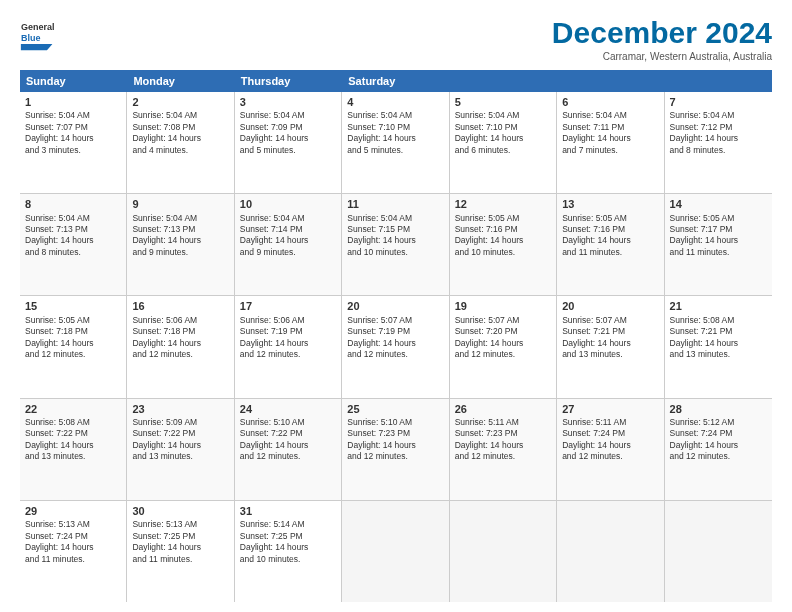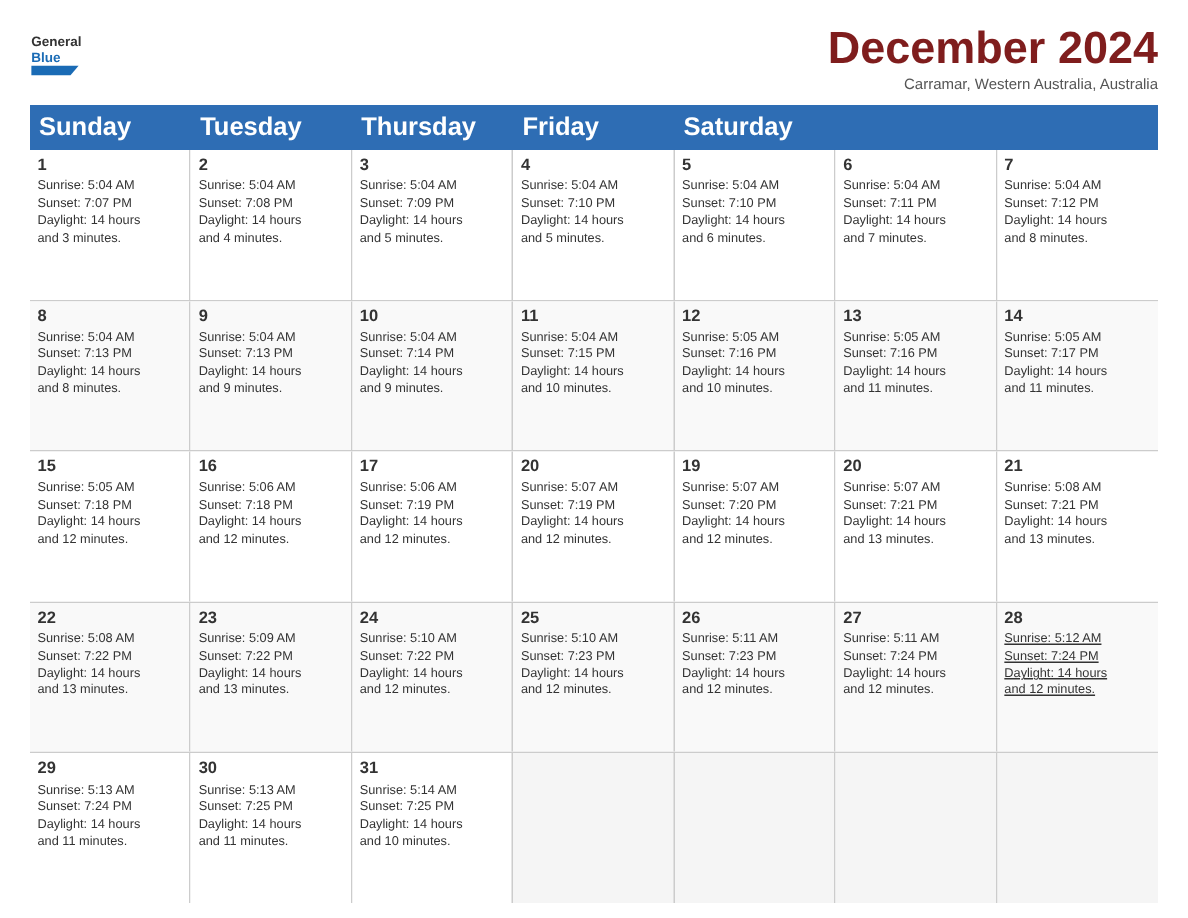--- a/index.html
+++ b/index.html
@@ -31,41 +31,41 @@
     .logo-icon {
       width: 36px;
       height: 36px;
     }
     .title-block {
       text-align: right;
     }
     .main-title {
       font-size: 30px;
       font-weight: bold;
-      color: #7f1d1d;
+      color: #0369a1;
       line-height: 1.1;
     }
     .subtitle {
       font-size: 10px;
       color: #555;
       margin-top: 2px;
     }
     .calendar {
       flex: 1;
       display: flex;
       flex-direction: column;
     }
     .cal-header {
       display: grid;
       grid-template-columns: repeat(7, 1fr);
       background: #2e6db4;
     }
     .cal-header-cell {
       color: #fff;
-      font-size: 17px;
+      font-size: 11px;
       font-weight: bold;
       padding: 5px 6px;
       text-align: left;
     }
     .cal-body {
       flex: 1;
       display: flex;
       flex-direction: column;
     }
     .cal-row {
@@ -124,23 +124,22 @@
     </div>
     <div class="title-block">
       <div class="main-title">December 2024</div>
       <div class="subtitle">Carramar, Western Australia, Australia</div>
     </div>
   </div>
 
   <div class="calendar">
     <div class="cal-header">
     <div class="cal-header-cell">Sunday</div>
-        <div class="cal-header-cell">Tuesday</div>
+        <div class="cal-header-cell">Monday</div>
         <div class="cal-header-cell">Thursday</div>
-        <div class="cal-header-cell">Friday</div>
         <div class="cal-header-cell">Saturday</div>
       </div>
     <div class="cal-body">
     <div class="cal-row">
           <div class="cal-cell">
             <span class="day-num">1</span>
             <div class="cell-info" style="white-space: pre-wrap;">Sunrise: 5:04 AM
 Sunset: 7:07 PM
 Daylight: 14 hours
 and 3 minutes.</div>
@@ -328,21 +327,21 @@
           </div>
           <div class="cal-cell">
             <span class="day-num">27</span>
             <div class="cell-info" style="white-space: pre-wrap;">Sunrise: 5:11 AM
 Sunset: 7:24 PM
 Daylight: 14 hours
 and 12 minutes.</div>
           </div>
           <div class="cal-cell">
             <span class="day-num">28</span>
-            <div class="cell-info" style="white-space: pre-wrap; text-decoration: underline;">Sunrise: 5:12 AM
+            <div class="cell-info" style="white-space: pre-wrap;">Sunrise: 5:12 AM
 Sunset: 7:24 PM
 Daylight: 14 hours
 and 12 minutes.</div>
           </div>
         </div>
         <div class="cal-row">
           <div class="cal-cell">
             <span class="day-num">29</span>
             <div class="cell-info" style="white-space: pre-wrap;">Sunrise: 5:13 AM
 Sunset: 7:24 PM

